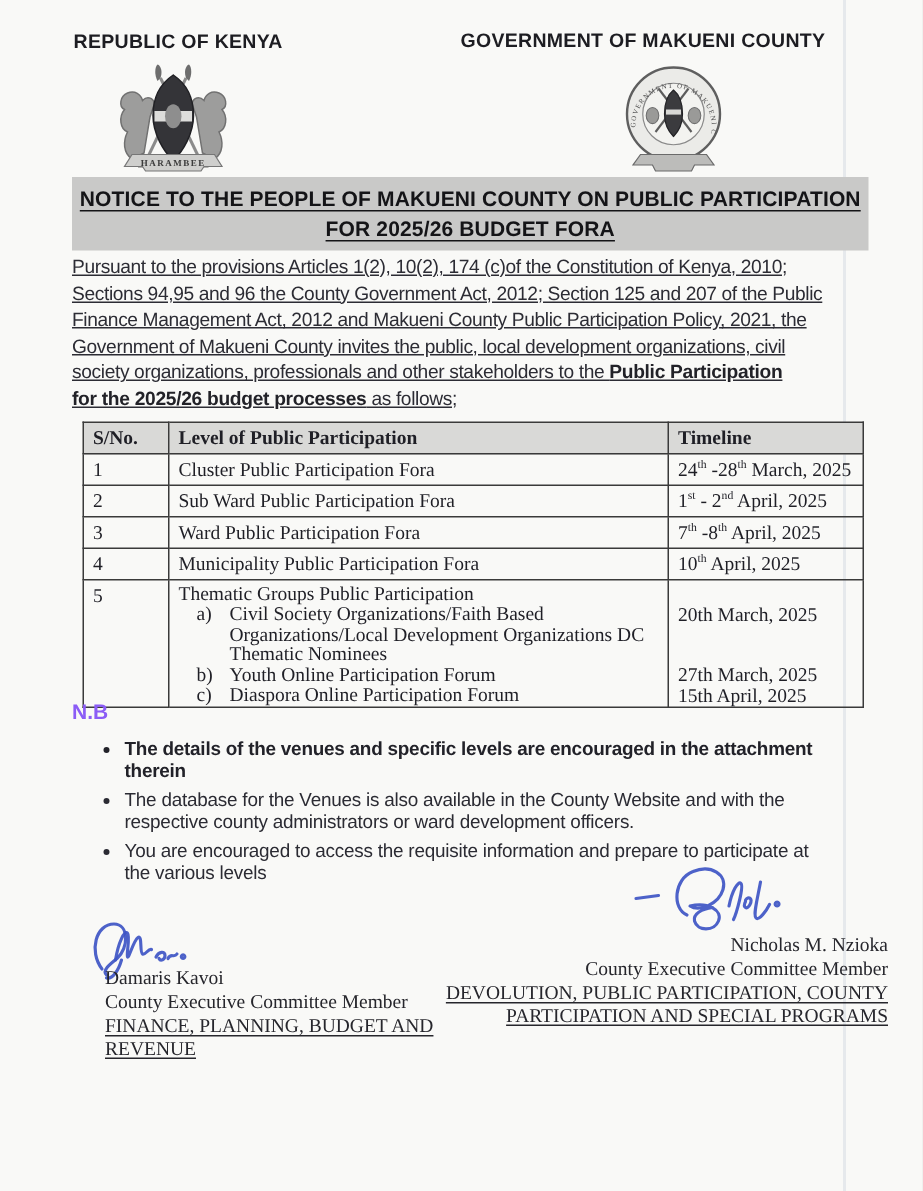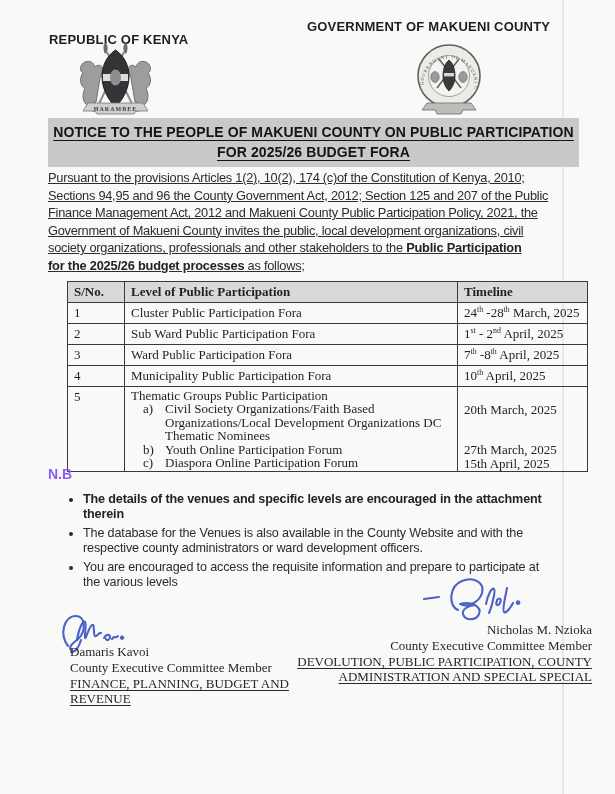--- a/index.html
+++ b/index.html
@@ -25,21 +25,21 @@
     text-decoration:underline;text-underline-offset:3px;letter-spacing:.1px;
   }
 
   
   .intro{left:48px;top:169px;width:532px;font-size:12.8px;letter-spacing:-.25px;color:#2c2c34;}
   .intro .iline{white-space:nowrap;line-height:17.6px;text-decoration:underline;}
   .intro b{letter-spacing:-.2px;color:#222228;}
 
   
   table.sched{
-    left:67px;top:281px;position:absolute;z-index:1;border-collapse:collapse;
+    left:55px;top:281px;position:absolute;z-index:1;border-collapse:collapse;
     font-family:"Liberation Serif",serif;font-size:13px;color:#1f1f26;width:520px;table-layout:fixed;
   }
   table.sched th,table.sched td{border:1.2px solid #3a3a3a;padding:2px 6px;vertical-align:top;text-align:left;}
   table.sched th{background:#d9d9d7;font-weight:bold;height:16px;}
   table.sched td{height:16px;}
   col.c-no{width:57px;} col.c-level{width:333px;} col.c-time{width:130px;}
   td.num{text-align:center;}
   tr.r5 td{height:76px;}
   .r5 .t5{line-height:13.4px;}
   .r5 .item{display:flex;line-height:13.4px;margin-left:12px;}
@@ -64,21 +64,21 @@
   .sig-right{right:23px;top:622px;text-align:right;}
   .sig-block .dept{text-decoration:underline;text-underline-offset:2px;}
   .ink{stroke:#3e55c4;fill:none;stroke-width:2.1;stroke-linecap:round;stroke-linejoin:round;opacity:.92;}
 </style>
 </head>
 <body>
 
 <div class="page">
   <div class="fold-line" style="left:562px"></div>
 
-  <div class="abs hdr-title" style="left:49px;top:32px">REPUBLIC OF KENYA</div>
+  <div class="abs hdr-title" style="left:49px;top:20px">REPUBLIC OF KENYA</div>
   <div class="abs hdr-title" style="left:307px;top:19px">GOVERNMENT OF MAKUENI COUNTY</div>
 
   <svg class="abs" style="left:58px;top:42px" width="115" height="74" viewBox="0 0 115 74">
 
     <path d="M38,68 L66,10" stroke="#8b8b8b" stroke-width="2"></path>
     <path d="M77,68 L49,10" stroke="#8b8b8b" stroke-width="2"></path>
     <path d="M66,10 C64,4 67,1 68,1 C70,3 70,8 68,12 Z" fill="#6d6d6d"></path>
     <path d="M49,10 C51,4 48,1 47,1 C45,3 45,8 47,12 Z" fill="#6d6d6d"></path>
 
     <path d="M30,64 C24,60 24,52 27,46 C22,44 21,36 25,31 C21,29 22,22 27,20 C32,18 36,21 37,25 C40,22 44,23 45,27 L42,36 L40,48 L38,60 Z" fill="#9d9d9c" stroke="#717171" stroke-width="1"></path>
@@ -219,15 +219,15 @@
     <div>Damaris Kavoi</div>
     <div>County Executive Committee Member</div>
     <div class="dept">FINANCE, PLANNING, BUDGET AND</div>
     <div class="dept">REVENUE</div>
   </div>
 
   <div class="abs sig-block sig-right">
     <div>Nicholas M. Nzioka</div>
     <div>County Executive Committee Member</div>
     <div class="dept">DEVOLUTION, PUBLIC PARTICIPATION, COUNTY</div>
-    <div class="dept">ADMINISTRATION AND SPECIAL SPECIAL</div>
+    <div class="dept">PARTICIPATION AND SPECIAL PROGRAMS</div>
   </div>
 </div>
 
 </body></html>

